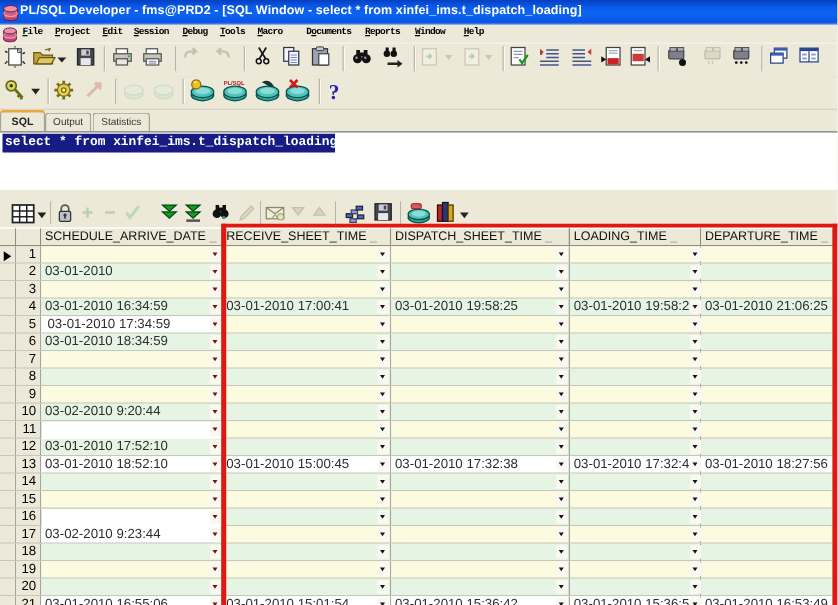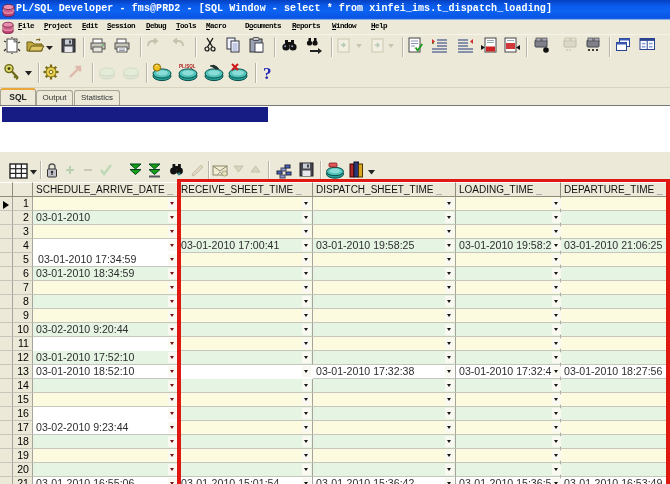--- a/index.html
+++ b/index.html
@@ -2,21 +2,21 @@
 <html><head>
 <meta charset="utf-8">
 <style>
   html,body{margin:0;padding:0;}
   body{width:670px;height:484px;overflow:hidden;position:relative;
        font-family:"Liberation Sans",sans-serif;background:#ECE9D8;}
   .abs{position:absolute;}
   
   #titlebar{left:0;top:0;width:670px;height:20px;
     background:linear-gradient(180deg,#0540C0 0%,#0B5BEC 30%,#0C63F2 55%,#0A55E4 88%,#2E6FE8 100%);border-bottom:0;box-shadow:inset 0 -1px 0 #88ace8;}
-  #titletext{left:16px;top:3px;color:#fff;font-family:Liberation Mono, monospace;
+  #titletext{left:16px;top:3px;color:#fff;font-family:Liberation Sans, sans-serif;
     font-weight:bold;font-size:10px;letter-spacing:0.09px;white-space:pre;}
   
   #menubar{left:0;top:20px;width:670px;height:14px;background:#ECE9D8;}
   .mi{position:absolute;top:2px;font-family:"Liberation Mono",monospace;
       font-weight:bold;font-size:7.6px;letter-spacing:-0.55px;color:#000;white-space:pre;}
   
   #tb1{left:0;top:34px;width:670px;height:26px;background:#ECE9D8;border-top:1px solid #f6f4ea;border-bottom:1px solid #d8d4c0;}
   #tb2{left:0;top:61px;width:670px;height:26px;background:#ECE9D8;border-bottom:1px solid #d8d4c0;}
   .vsep{position:absolute;width:1px;background:#b9b5a4;border-right:1px solid #fbfaf4;}
   
@@ -339,20 +339,21 @@
 <div class="vsep" style="left:146px;top:2px;height:20px"></div>
 <div class="vsep" style="left:255px;top:2px;height:20px"></div>
 </div>
 <div class="abs" id="tabbar">
   <div class="tab" style="left:0px;top:0px;width:34px;height:17px;font-weight:bold;font-size:8.5px;line-height:15px;border-top:2px solid #e9a73c;color:#222;">SQL</div>
   <div class="tab" style="left:36px;top:2px;width:35px;height:15px;line-height:14px;">Output</div>
   <div class="tab" style="left:74px;top:2px;width:44px;height:15px;line-height:14px;">Statistics</div>
 </div>
 <div class="abs" id="editor">
   <div class="abs" id="sqlsel"></div>
+  <div class="abs" id="sqltext">select * from xinfei_ims.t_dispatch_loading</div>
 </div>
 <div class="abs" id="gtb">
 <svg width="670" height="30" style="position:absolute;left:0;top:5px">
 
  <g transform="translate(10,7)">
   <rect x="0" y="0" width="17" height="14" fill="#fff" stroke="#222" stroke-width="1.4"></rect>
   <line x1="5.7" y1="0" x2="5.7" y2="14" stroke="#222" stroke-width="1.2"></line>
   <line x1="11.4" y1="0" x2="11.4" y2="14" stroke="#222" stroke-width="1.2"></line>
   <line x1="0" y1="4.7" x2="17" y2="4.7" stroke="#222" stroke-width="1.2"></line>
   <line x1="0" y1="9.4" x2="17" y2="9.4" stroke="#222" stroke-width="1.2"></line>
@@ -471,20 +472,21 @@
     <div class="arr arrR" style="left:170px;top:48px"></div>
     <div class="cell cy" style="left:178px;top:43px;width:135px;padding-left:3px"></div>
     <div class="arr" style="left:304px;top:48px"></div>
     <div class="cell cy" style="left:313px;top:43px;width:143px;padding-left:3px"></div>
     <div class="arr" style="left:447px;top:48px"></div>
     <div class="cell cy" style="left:456px;top:43px;width:105px;padding-left:3px"></div>
     <div class="arr" style="left:554px;top:48px"></div>
     <div class="cell cy" style="left:561px;top:43px;width:106px;padding-left:3px"></div>
     <div class="cell sel" style="left:0;top:57px;width:13px"></div>
     <div class="cell rn" style="left:13px;top:57px;width:20px">4</div>
+    <div class="cell cg" style="left:33px;top:57px;width:145px;padding-left:3px">03-01-2010 16:34:59</div>
     <div class="arr arrR" style="left:170px;top:62px"></div>
     <div class="cell cg" style="left:178px;top:57px;width:135px;padding-left:3px">03-01-2010 17:00:41</div>
     <div class="arr" style="left:304px;top:62px"></div>
     <div class="cell cg" style="left:313px;top:57px;width:143px;padding-left:3px">03-01-2010 19:58:25</div>
     <div class="arr" style="left:447px;top:62px"></div>
     <div class="cell cg" style="left:456px;top:57px;width:105px;padding-left:3px">03-01-2010 19:58:29</div>
     <div class="arr" style="left:554px;top:62px"></div>
     <div class="cell cg" style="left:561px;top:57px;width:106px;padding-left:3px">03-01-2010 21:06:25</div>
     <div class="cell sel" style="left:0;top:71px;width:13px"></div>
     <div class="cell rn" style="left:13px;top:71px;width:20px">5</div>
@@ -570,20 +572,21 @@
     <div class="arr" style="left:304px;top:174px"></div>
     <div class="cell cg" style="left:313px;top:169px;width:143px;padding-left:3px"></div>
     <div class="arr" style="left:447px;top:174px"></div>
     <div class="cell cg" style="left:456px;top:169px;width:105px;padding-left:3px"></div>
     <div class="arr" style="left:554px;top:174px"></div>
     <div class="cell cg" style="left:561px;top:169px;width:106px;padding-left:3px"></div>
     <div class="cell sel" style="left:0;top:183px;width:13px"></div>
     <div class="cell rn" style="left:13px;top:183px;width:20px">13</div>
     <div class="cell cw" style="left:33px;top:183px;width:145px;padding-left:3px">03-01-2010 18:52:10</div>
     <div class="arr arrR" style="left:170px;top:188px"></div>
+    <div class="cell cw" style="left:178px;top:183px;width:135px;padding-left:3px">03-01-2010 15:00:45</div>
     <div class="arr" style="left:304px;top:188px"></div>
     <div class="cell cw" style="left:313px;top:183px;width:143px;padding-left:3px">03-01-2010 17:32:38</div>
     <div class="arr" style="left:447px;top:188px"></div>
     <div class="cell cw" style="left:456px;top:183px;width:105px;padding-left:3px">03-01-2010 17:32:43</div>
     <div class="arr" style="left:554px;top:188px"></div>
     <div class="cell cw" style="left:561px;top:183px;width:106px;padding-left:3px">03-01-2010 18:27:56</div>
     <div class="cell sel" style="left:0;top:197px;width:13px"></div>
     <div class="cell rn" style="left:13px;top:197px;width:20px">14</div>
     <div class="cell cg" style="left:33px;top:197px;width:145px;padding-left:3px"></div>
     <div class="arr arrR" style="left:170px;top:202px"></div>

